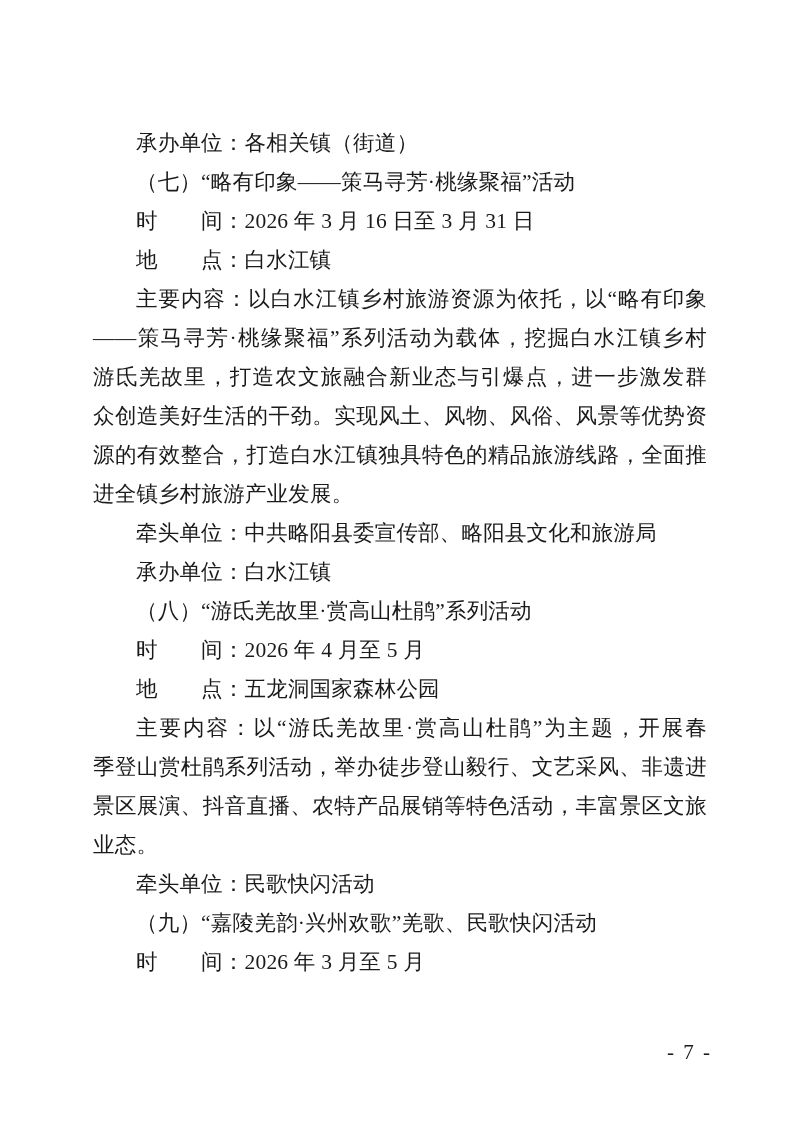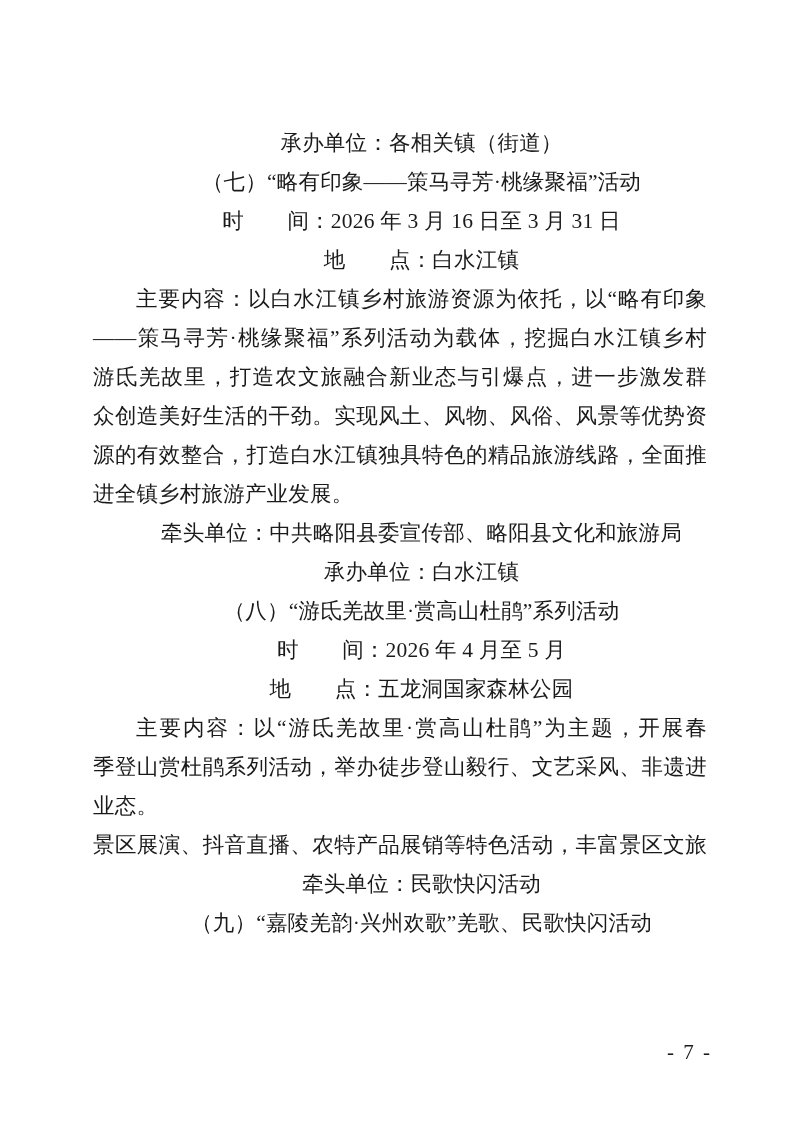--- a/index.html
+++ b/index.html
@@ -24,21 +24,20 @@
   }
   .line {
     height: 39px;
     line-height: 39px;
     font-size: 21.5px;
     letter-spacing: 0.2px;
     white-space: normal;
   }
   .indent {
     text-indent: 43px;
-    text-align: center;
   }
   .justify {
     text-align: justify;
     text-align-last: justify;
   }
   .footer-page-number {
     position: absolute;
     top: 1037px;
     right: 81px;
     font-size: 21px;
@@ -62,19 +61,20 @@
       <div class="line justify">众创造美好生活的干劲。实现风土、风物、风俗、风景等优势资</div>
       <div class="line justify">源的有效整合，打造白水江镇独具特色的精品旅游线路，全面推</div>
       <div class="line">进全镇乡村旅游产业发展。</div>
       <div class="line indent">牵头单位：中共略阳县委宣传部、略阳县文化和旅游局</div>
       <div class="line indent">承办单位：白水江镇</div>
       <div class="line indent">（八）“游氐羌故里·赏高山杜鹃”系列活动</div>
       <div class="line indent">时　　间：2026 年 4 月至 5 月</div>
       <div class="line indent">地　　点：五龙洞国家森林公园</div>
       <div class="line indent justify">主要内容：以“游氐羌故里·赏高山杜鹃”为主题，开展春</div>
       <div class="line justify">季登山赏杜鹃系列活动，举办徒步登山毅行、文艺采风、非遗进</div>
+      <div class="line justify">景区展演、抖音直播、农特产品展销等特色活动，丰富景区文旅</div>
       <div class="line">业态。</div>
-      <div class="line justify">景区展演、抖音直播、农特产品展销等特色活动，丰富景区文旅</div>
       <div class="line indent">牵头单位：民歌快闪活动</div>
       <div class="line indent">（九）“嘉陵羌韵·兴州欢歌”羌歌、民歌快闪活动</div>
+      <div class="line indent">时　　间：2026 年 3 月至 5 月</div>
     </div>
   <div class="footer-page-number">- 7 -</div>
 </div>
 
 </body></html>

